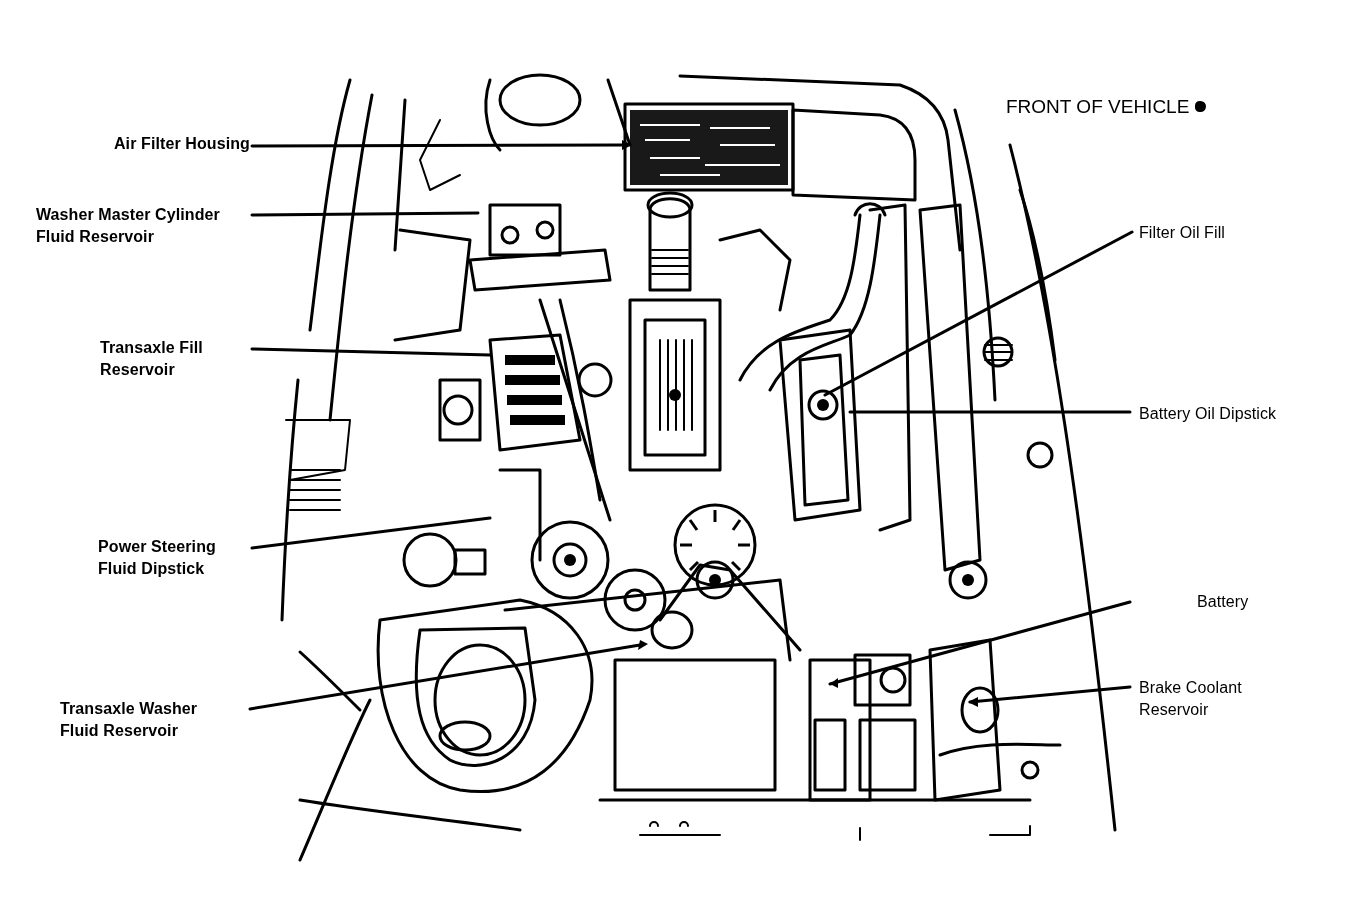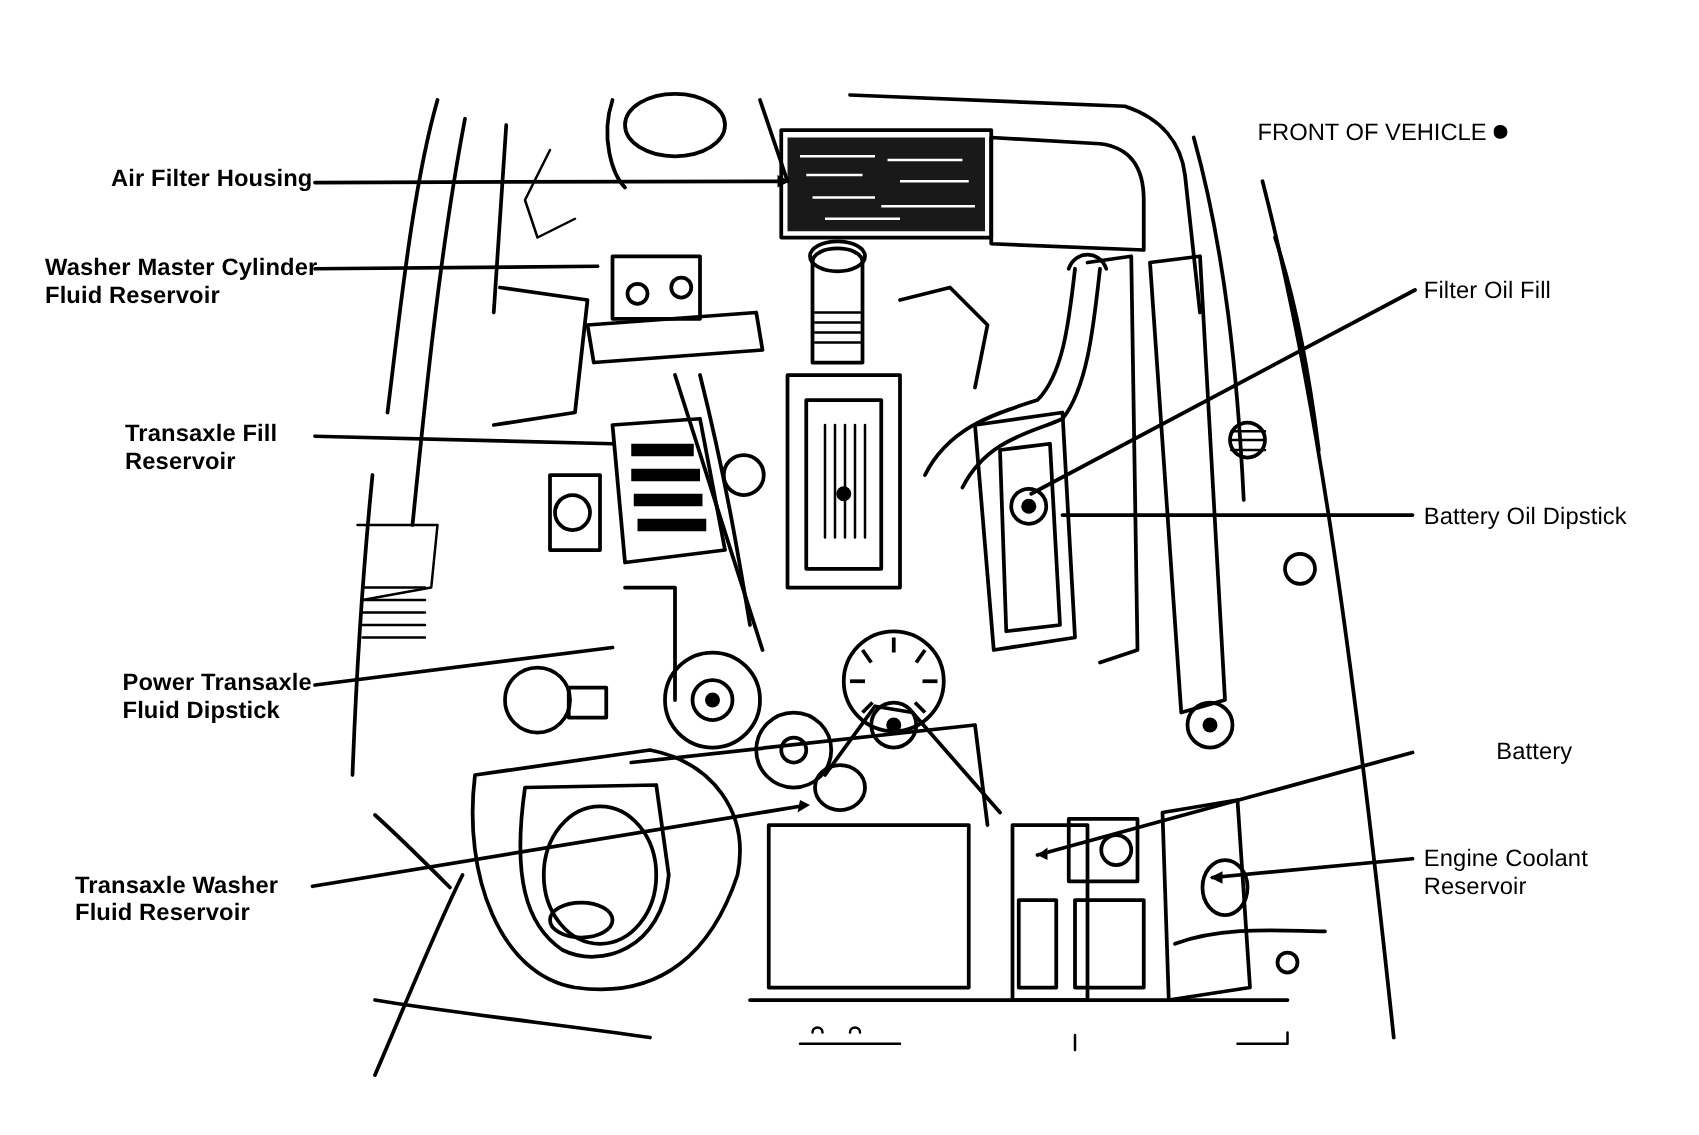--- a/index.html
+++ b/index.html
@@ -1,18 +1,18 @@
 <!DOCTYPE html>
 <html><head>
 <meta charset="utf-8">
 <style>
   html, body { margin: 0; padding: 0; background: #ffffff; }
   body { width: 1359px; height: 908px; position: relative; overflow: hidden; font-family: "Liberation Sans", "DejaVu Sans", sans-serif; color: #000; }
   #diagram { position: absolute; left: 0; top: 0; width: 1359px; height: 908px; }
-  .label { position: absolute; font-size: 19px; line-height: 22px; font-weight: bold; letter-spacing: 0.1px; white-space: nowrap; }
+  .label { position: absolute; font-size: 16px; line-height: 22px; font-weight: bold; letter-spacing: 0.1px; white-space: nowrap; }
   .label.right { text-align: right; }
   .label.left { text-align: left; font-weight: normal; }
   .label div { display: block; }
   .front { position: absolute; left: 988px; top: 96px; font-size: 19px; line-height: 22px; font-weight: normal; white-space: nowrap; margin-left: 18px; }
   .front .dot { display: inline-block; width: 11px; height: 11px; border-radius: 50% 60% 60% 50%; background: #000; margin-left: 6px; vertical-align: 1px; }
   svg line.leader, svg polyline.leader { stroke: #000; stroke-width: 3; fill: none; stroke-linecap: round; }
   svg .draw { stroke: #000; stroke-width: 3; fill: none; stroke-linecap: round; stroke-linejoin: round; }
   svg .thin { stroke: #000; stroke-width: 2; fill: none; stroke-linecap: round; stroke-linejoin: round; }
   svg .fill { fill: #000; stroke: none; }
 </style>
@@ -183,33 +183,33 @@
 </div>
 <div class="label" style="left:36px; top:204px;">
   <div>Washer Master Cylinder</div>
   <div>Fluid Reservoir</div>
 </div>
 <div class="label" style="left:100px; top:337px;">
   <div>Transaxle Fill</div>
   <div>Reservoir</div>
 </div>
 <div class="label" style="left:98px; top:536px;">
-  <div>Power Transaxle</div>
+  <div>Power Steering</div>
   <div>Fluid Dipstick</div>
 </div>
 <div class="label" style="left:60px; top:698px;">
   <div>Transaxle Washer</div>
   <div>Fluid Reservoir</div>
 </div>
 
 <div class="label left" style="left:1139px; top:222px;">
   <div>Filter Oil Fill</div>
 </div>
 <div class="label left" style="left:1139px; top:403px;">
   <div>Battery Oil Dipstick</div>
 </div>
 <div class="label left" style="left:1197px; top:591px;">
   <div>Battery</div>
 </div>
 <div class="label left" style="left:1139px; top:677px;">
-  <div>Engine Coolant</div>
+  <div>Brake Coolant</div>
   <div>Reservoir</div>
 </div>
 
 </body></html>

